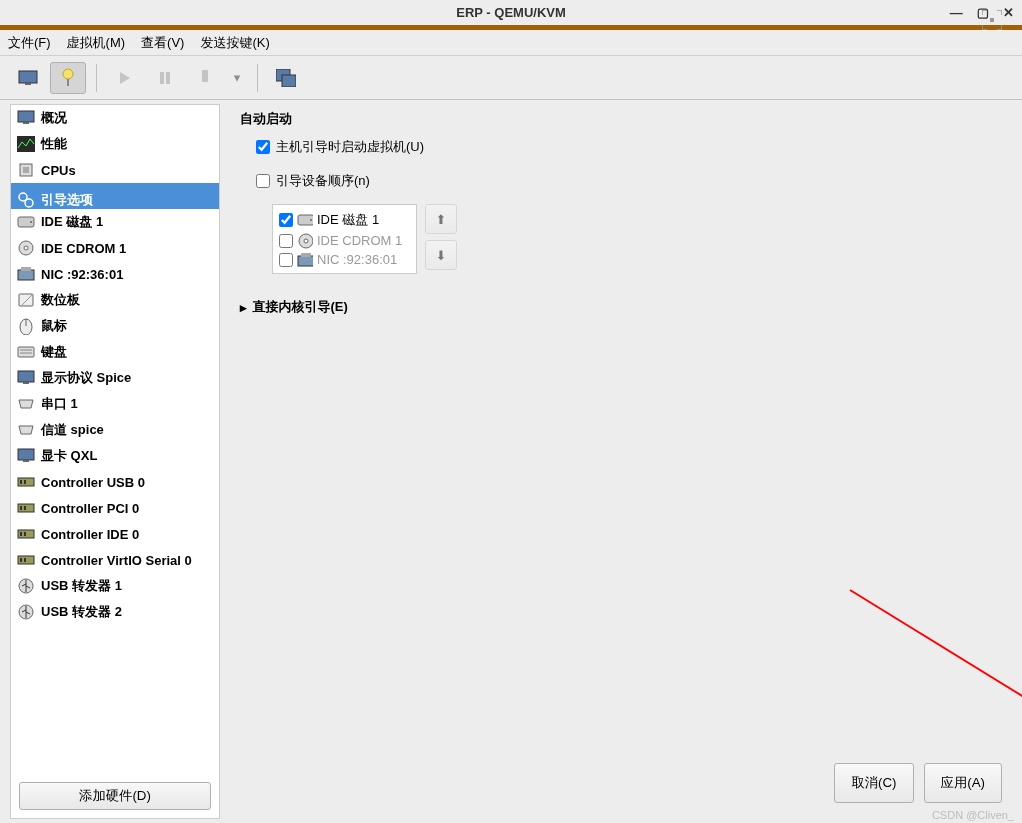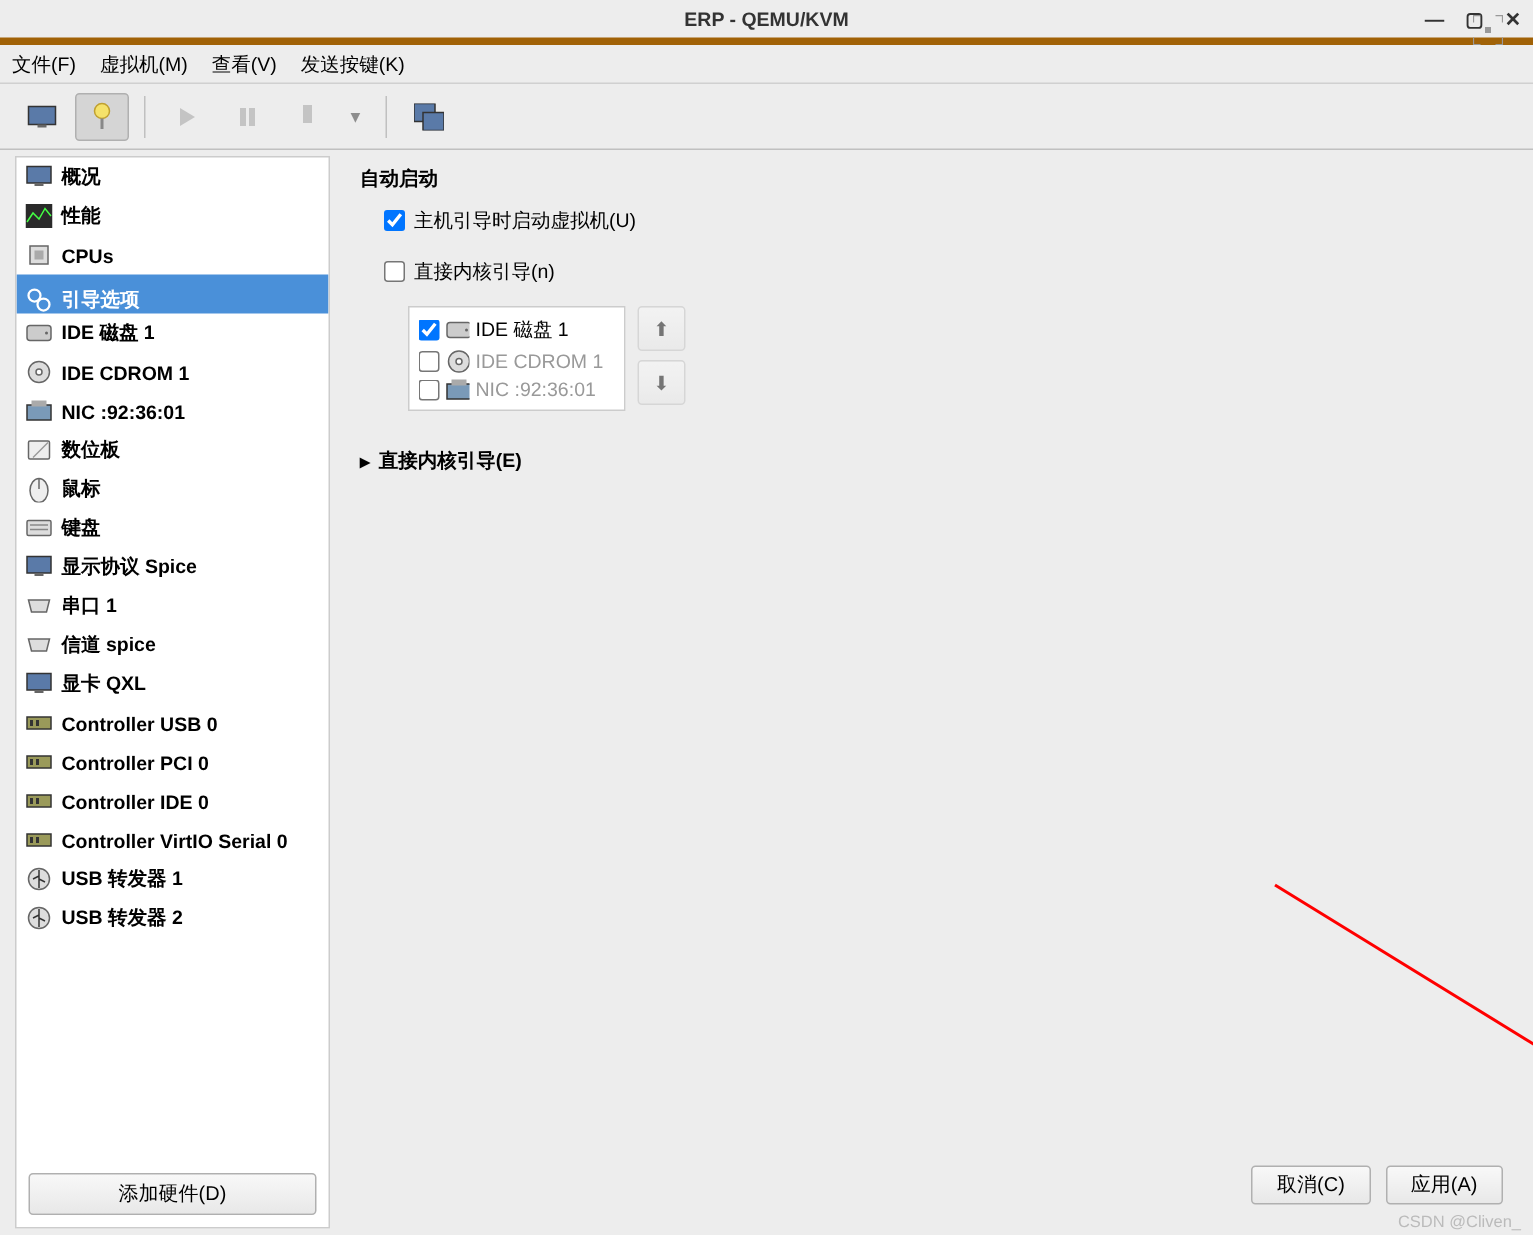--- a/index.html
+++ b/index.html
@@ -25,21 +25,21 @@
 .add-hw { margin: 8px; height: 28px; border: 1px solid #b0b0b0; border-radius: 3px; background: linear-gradient(#f8f8f8,#e8e8e8); cursor: pointer; }
 .content { flex: 1; padding: 10px 20px; position: relative; }
 .section-title { font-weight: bold; margin-bottom: 8px; }
 .chk-row { display: flex; align-items: center; gap: 6px; padding: 2px 0 2px 16px; margin-bottom: 12px; }
 .boot-box { border: 1px solid #ccc; background: #fff; width: 145px; margin-left: 16px; padding: 4px 0; }
 .boot-row { display: flex; align-items: center; gap: 4px; padding: 2px 6px; }
 .boot-row.disabled { color: #999; }
 .arrowbtn { width: 32px; height: 30px; border: 1px solid #c0c0c0; border-radius: 3px; background: linear-gradient(#f8f8f8,#e8e8e8); display: flex; align-items: center; justify-content: center; opacity: 0.5; }
 .expand-row { display: flex; align-items: center; gap: 6px; font-weight: bold; cursor: pointer; margin-top: 24px; }
 .footer-btns { position: absolute; bottom: 20px; right: 20px; display: flex; gap: 10px; }
-.btn { height: 26px; padding: 0 16px; border: 1px solid #b0b0b0; border-radius: 3px; background: linear-gradient(#f8f8f8,#e8e8e8); cursor: pointer; }
+.btn { height: 40px; padding: 0 16px; border: 1px solid #b0b0b0; border-radius: 3px; background: linear-gradient(#f8f8f8,#e8e8e8); cursor: pointer; }
 .arrow-annotation { position: absolute; pointer-events: none; }
 .fullscreen-icon { position: absolute; right: 20px; top: 10px; }
 .watermark { position: absolute; bottom: 2px; right: 8px; color: #bbb; font-size: 11px; margin-top: 12px; }
 input[type=checkbox] { width: 14px; height: 14px; }
 </style>
 </head>
 <body>
 
 <div class="window">
   <div class="titlebar">
@@ -294,21 +294,21 @@
 
     <div class="content">
       <div class="section-title">自动启动</div>
       <div class="chk-row">
         <input type="checkbox" checked="" style="">
         <span>主机引导时启动虚拟机(U)</span>
       </div>
 
       <div class="chk-row">
         <input type="checkbox" style="">
-        <span>直接内核引导(n)</span>
+        <span>引导设备顺序(n)</span>
       </div>
 
       <div style="display:flex; gap:8px; margin-left:16px;">
         <div class="boot-box" id="bootbox">
             <div class="boot-row">
               <input type="checkbox" checked="" style="">
               <span class="sideicon" style="width: 16px; height: 14px;">
                 <svg width="18" height="14">
                   <rect x="1" y="2" width="16" height="10" rx="2" fill="#ccc" stroke="#666"></rect>
                   <circle cx="14" cy="7" r="1" fill="#666"></circle>

